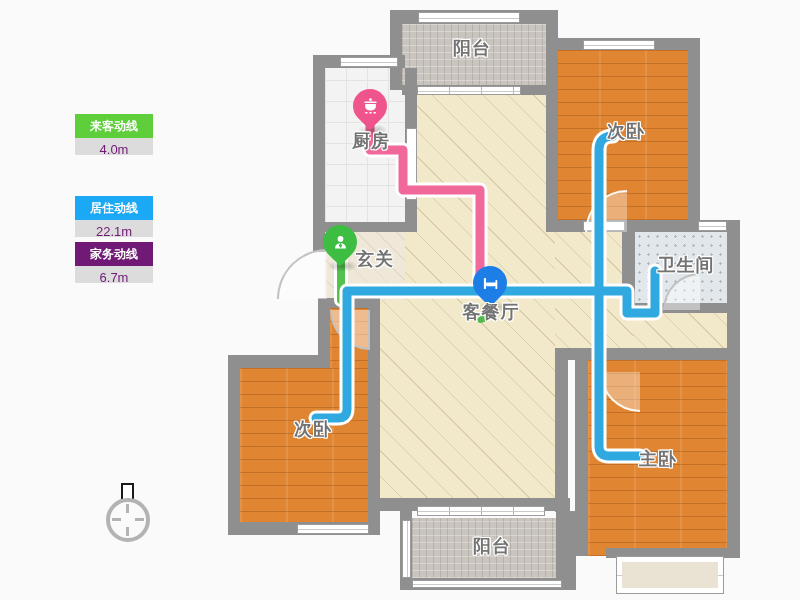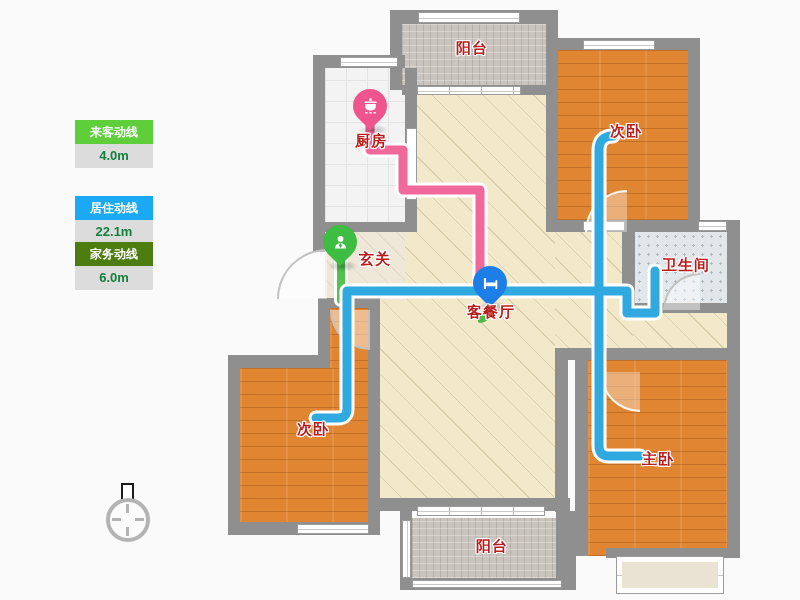--- a/index.html
+++ b/index.html
@@ -2,25 +2,25 @@
 <html><head>
 <meta charset="utf-8">
 <style>
   html,body{margin:0;padding:0;}
   body{width:800px;height:600px;background:#fafafa;position:relative;overflow:hidden;
        font-family:"Liberation Sans","DejaVu Sans",sans-serif;}
   
   .legend-item{position:absolute;left:75px;width:78px;}
   .legend-head{height:24px;line-height:24px;text-align:center;color:#fff;
                font-size:12px;font-weight:bold;}
-  .legend-val{height:24px;line-height:24px;text-align:center;color:#15803d;
-              font-size:13px;background:#dcdcdc;font-weight:bold;}
+  .legend-val{height:17px;line-height:24px;text-align:center;color:#701a75;
+              font-size:13px;background:#dcdcdc;}
   #lg0 .legend-head{background:#5ecf3a;}
   #lg1 .legend-head{background:#1ba9f5;}
-  #lg2 .legend-head{background:#4d7c0f;}
+  #lg2 .legend-head{background:#701a75;}
   
   .floor{position:absolute;z-index:1;}
   .f-wood{background:#e08632;
     background-image:repeating-linear-gradient(180deg,rgba(120,55,10,.28) 0 1px,transparent 1px 13px),
                      repeating-linear-gradient(90deg,rgba(255,255,255,.10) 0 2px,transparent 2px 46px);}
   .f-living{background:#f2e8ca;
     background-image:repeating-linear-gradient(45deg,rgba(160,138,88,.28) 0 1px,transparent 1px 18px);}
   .f-kitchen{background:#f3f3f3;
     background-image:repeating-linear-gradient(0deg,#e3e3e3 0 1px,transparent 1px 21px),
                      repeating-linear-gradient(90deg,#e3e3e3 0 1px,transparent 1px 21px);}
@@ -49,45 +49,45 @@
   
   #lines{position:absolute;left:0;top:0;z-index:4;}
   .pin-shadow{position:absolute;z-index:4;width:30px;height:12px;border-radius:50%;
     background:radial-gradient(rgba(0,0,0,.28),rgba(0,0,0,0) 70%);}
   .pin{position:absolute;width:34px;height:34px;border-radius:50% 50% 50% 0;
        transform:rotate(-45deg);z-index:6;}
   .pin-glyph{position:absolute;inset:0;display:flex;align-items:center;justify-content:center;
        transform:rotate(45deg);}
   .leaf{position:absolute;width:13px;height:8px;background:#51b84a;border-radius:70% 30% 60% 40%;
         transform:rotate(-22deg);z-index:5;}
-  .rlabel{position:absolute;transform:translate(-50%,-50%);font-size:15px;font-weight:bold;
-    color:#b91c1c;white-space:nowrap;z-index:7;letter-spacing:1px;
+  .rlabel{position:absolute;transform:translate(-50%,-50%);font-size:18px;font-weight:bold;
+    color:#737373;white-space:nowrap;z-index:7;letter-spacing:1px;
     text-shadow:-1px 0 #fff,1px 0 #fff,0 -1px #fff,0 1px #fff,
                 -1px -1px #fff,1px 1px #fff,-1px 1px #fff,1px -1px #fff;}
   
   .compass-circle{position:absolute;left:106px;top:498px;width:44px;height:44px;border-radius:50%;
     border:4px solid #b3b3b3;box-sizing:border-box;}
   .compass-pointer{position:absolute;left:121px;top:483px;width:13px;height:18px;background:#fff;
     border:2.5px solid #1a1a1a;box-sizing:border-box;}
   .ctick{position:absolute;background:#b3b3b3;}
 </style>
 </head>
 <body>
 
-<div id="lg0" class="legend-item" style="top:120px">
+<div id="lg0" class="legend-item" style="top:114px">
   <div class="legend-head">来客动线</div>
   <div class="legend-val">4.0m</div>
 </div>
 <div id="lg1" class="legend-item" style="top:196px">
   <div class="legend-head">居住动线</div>
   <div class="legend-val">22.1m</div>
 </div>
 <div id="lg2" class="legend-item" style="top:242px">
   <div class="legend-head">家务动线</div>
-  <div class="legend-val">6.0m</div>
+  <div class="legend-val">6.7m</div>
 </div>
 
 <div class="floor f-living" style="left:337px;top:88px;width:218px;height:422px"></div>
 <div class="floor f-living" style="left:555px;top:228px;width:78px;height:132px"></div>
 <div class="floor f-living" style="left:633px;top:313px;width:94px;height:47px"></div>
 <div class="floor f-kitchen" style="left:325px;top:68px;width:80px;height:160px"></div>
 <div class="floor f-entry" style="left:325px;top:228px;width:80px;height:72px"></div>
 <div class="floor f-balcony" style="left:402px;top:24px;width:144px;height:64px"></div>
 <div class="floor f-wood" style="left:553px;top:50px;width:135px;height:170px"></div>
 <div class="floor f-bath" style="left:635px;top:232px;width:92px;height:76px"></div>

